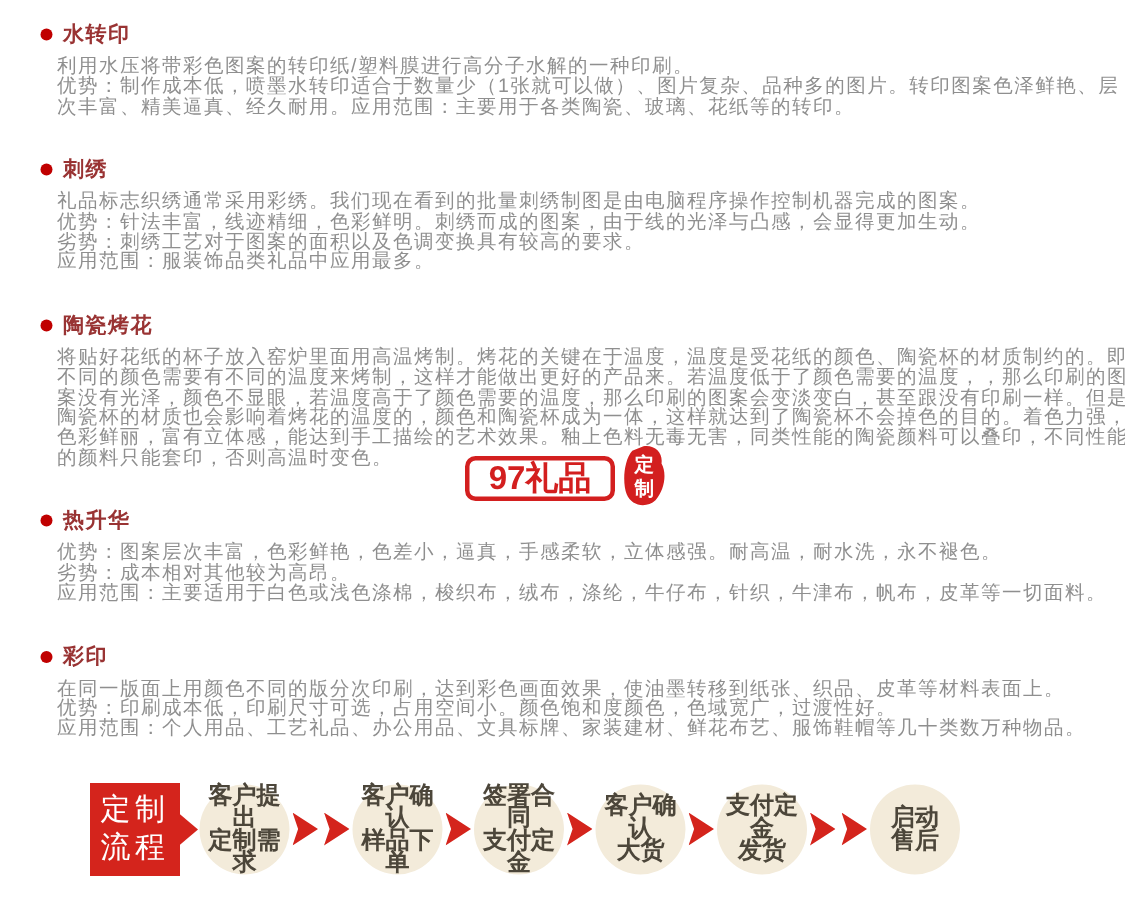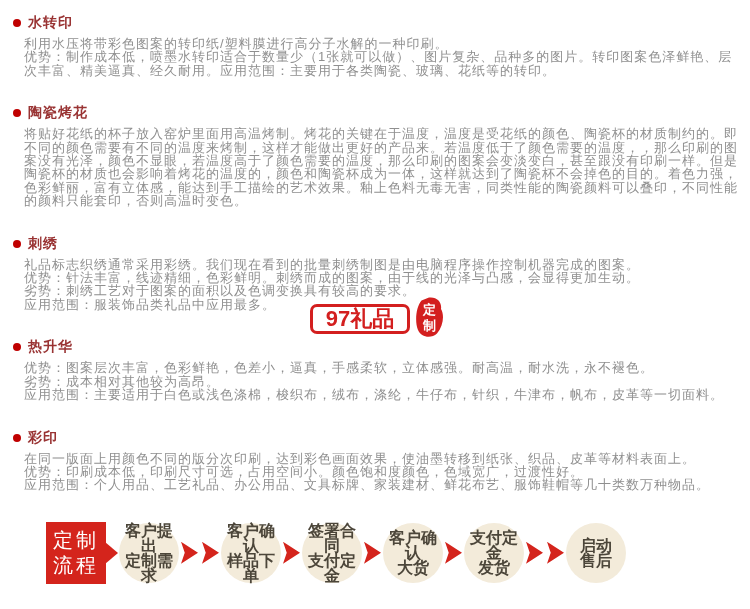--- a/index.html
+++ b/index.html
@@ -14,21 +14,21 @@
   }
   *{margin:0;padding:0;box-sizing:border-box;}
   html,body{background:#fff;}
   .page{
     position:relative;
     width:750px;height:609px;
     background:#fff;
     overflow:hidden;
     font-family:"Liberation Sans","DejaVu Sans",sans-serif;
   }
-  .content{padding:15px 0 0 13px;}
+  .content{padding:15px 0 0 27px;}
   .section{margin-bottom:28px;}
   .section-head{display:flex;align-items:center;height:16px;margin-bottom:6px;}
   .bullet{
     width:8px;height:8px;border-radius:50%;
     background:var(--bullet-red);
     margin-right:7px;flex:0 0 auto;
   }
   .section-title{
     font-size:14px;font-weight:bold;
     color:var(--title-red);
@@ -110,37 +110,37 @@
     </div>
     <div class="section-body">
             <p class="para">利用水压将带彩色图案的转印纸/塑料膜进行高分子水解的一种印刷。</p>
             <p class="para">优势：制作成本低，喷墨水转印适合于数量少（1张就可以做）、图片复杂、品种多的图片。转印图案色泽鲜艳、层次丰富、精美逼真、经久耐用。应用范围：主要用于各类陶瓷、玻璃、花纸等的转印。</p>
           </div>
   </div>
 
   <div class="section">
     <div class="section-head">
       <span class="bullet"></span>
-      <span class="section-title">陶瓷烤花</span>
-    </div>
-    <div class="section-body">
-            <p class="para">将贴好花纸的杯子放入窑炉里面用高温烤制。烤花的关键在于温度，温度是受花纸的颜色、陶瓷杯的材质制约的。即不同的颜色需要有不同的温度来烤制，这样才能做出更好的产品来。若温度低于了颜色需要的温度，，那么印刷的图案没有光泽，颜色不显眼，若温度高于了颜色需要的温度，那么印刷的图案会变淡变白，甚至跟没有印刷一样。但是陶瓷杯的材质也会影响着烤花的温度的，颜色和陶瓷杯成为一体，这样就达到了陶瓷杯不会掉色的目的。着色力强，色彩鲜丽，富有立体感，能达到手工描绘的艺术效果。釉上色料无毒无害，同类性能的陶瓷颜料可以叠印，不同性能的颜料只能套印，否则高温时变色。</p>
-          </div>
-  </div>
-
-  <div class="section">
-    <div class="section-head">
-      <span class="bullet"></span>
       <span class="section-title">刺绣</span>
     </div>
     <div class="section-body">
             <p class="para">礼品标志织绣通常采用彩绣。我们现在看到的批量刺绣制图是由电脑程序操作控制机器完成的图案。</p>
             <p class="para">优势：针法丰富，线迹精细，色彩鲜明。刺绣而成的图案，由于线的光泽与凸感，会显得更加生动。</p>
             <p class="para">劣势：刺绣工艺对于图案的面积以及色调变换具有较高的要求。</p>
             <p class="para">应用范围：服装饰品类礼品中应用最多。</p>
+          </div>
+  </div>
+
+  <div class="section">
+    <div class="section-head">
+      <span class="bullet"></span>
+      <span class="section-title">陶瓷烤花</span>
+    </div>
+    <div class="section-body">
+            <p class="para">将贴好花纸的杯子放入窑炉里面用高温烤制。烤花的关键在于温度，温度是受花纸的颜色、陶瓷杯的材质制约的。即不同的颜色需要有不同的温度来烤制，这样才能做出更好的产品来。若温度低于了颜色需要的温度，，那么印刷的图案没有光泽，颜色不显眼，若温度高于了颜色需要的温度，那么印刷的图案会变淡变白，甚至跟没有印刷一样。但是陶瓷杯的材质也会影响着烤花的温度的，颜色和陶瓷杯成为一体，这样就达到了陶瓷杯不会掉色的目的。着色力强，色彩鲜丽，富有立体感，能达到手工描绘的艺术效果。釉上色料无毒无害，同类性能的陶瓷颜料可以叠印，不同性能的颜料只能套印，否则高温时变色。</p>
           </div>
   </div>
 
   <div class="section">
     <div class="section-head">
       <span class="bullet"></span>
       <span class="section-title">热升华</span>
     </div>
     <div class="section-body">
             <p class="para">优势：图案层次丰富，色彩鲜艳，色差小，逼真，手感柔软，立体感强。耐高温，耐水洗，永不褪色。</p>

